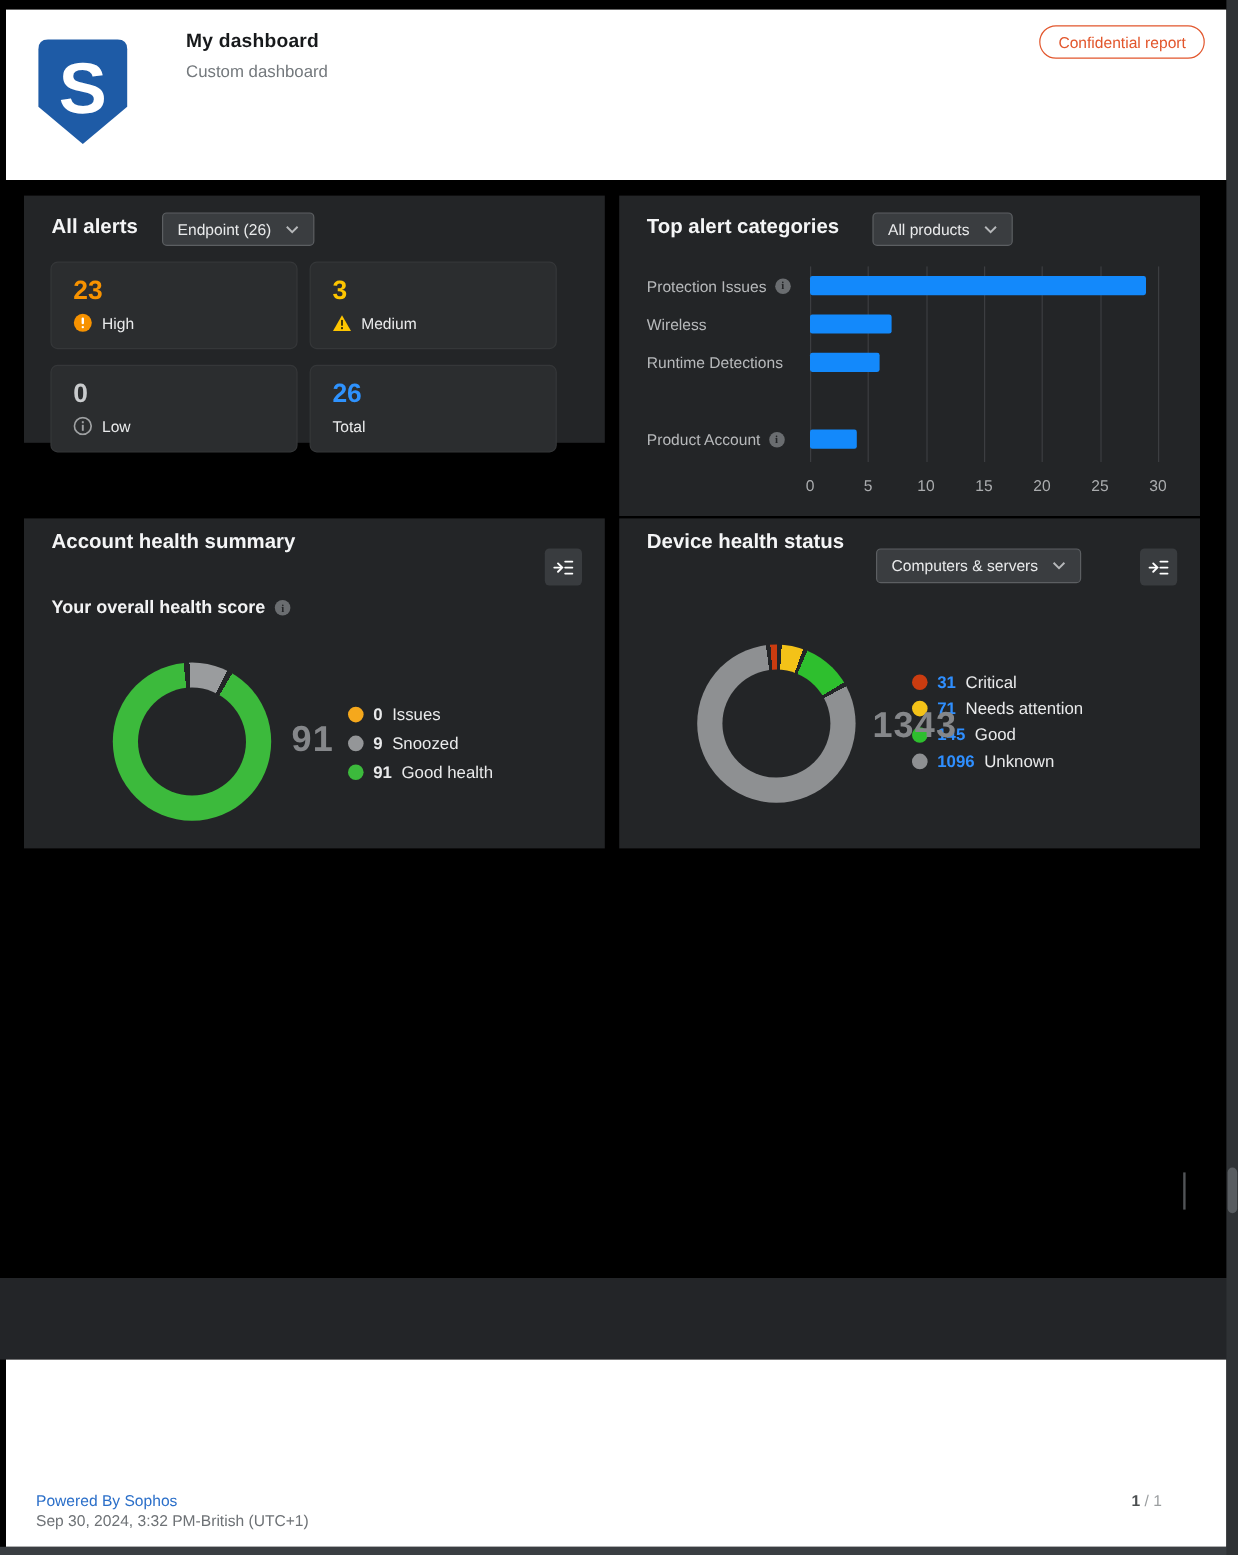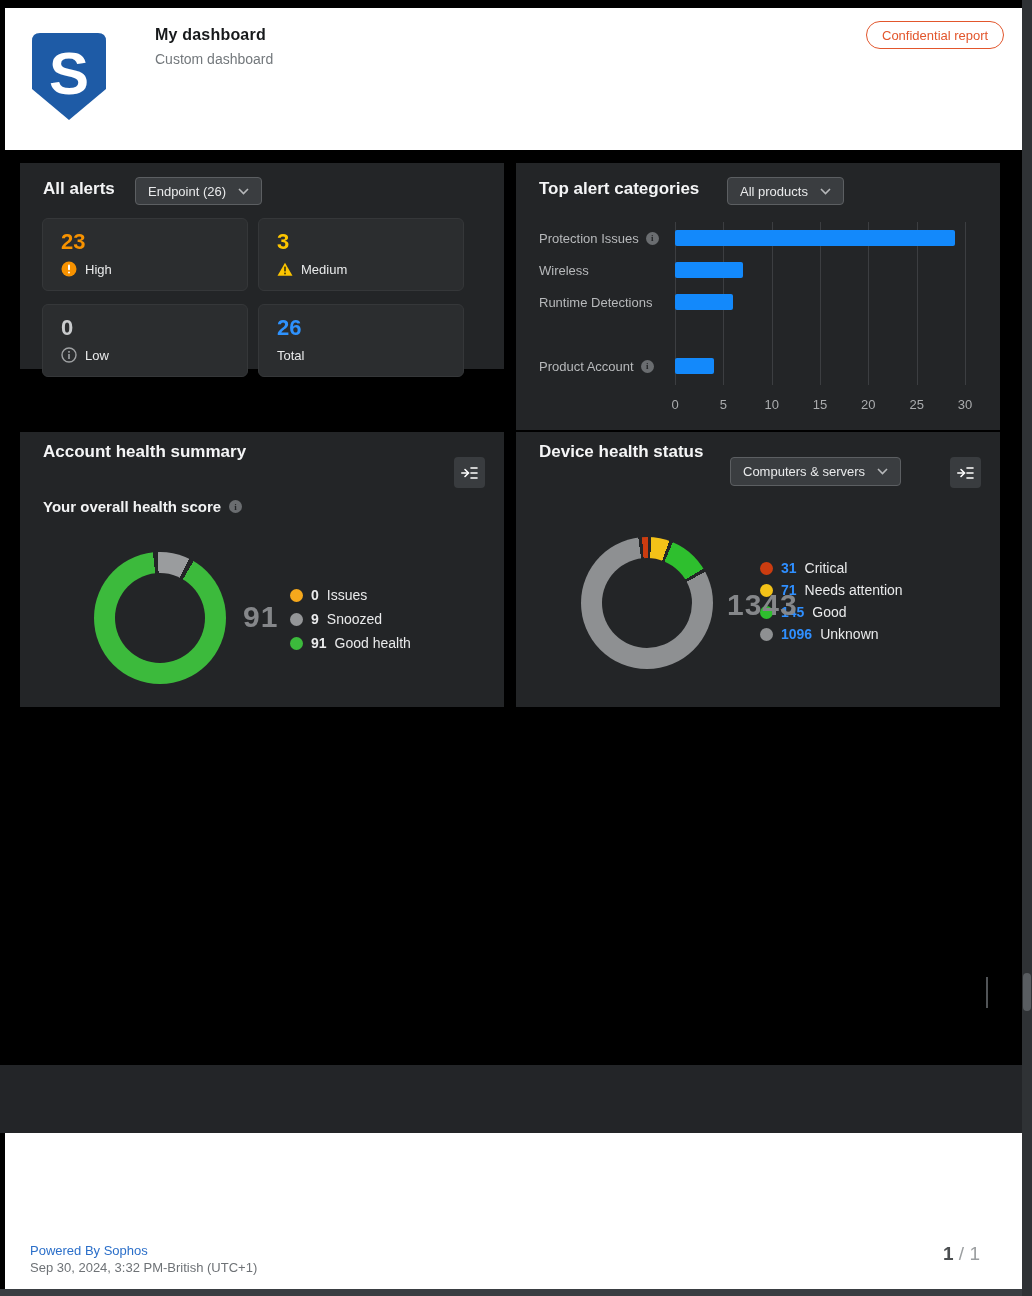--- a/index.html
+++ b/index.html
@@ -78,21 +78,21 @@
   .legend-row { display:flex; align-items:center; gap:8px; font-size:14px; color:#e9eaeb; }
   #account-legend .legend-row { height:24px; }
   #device-legend  .legend-row { height:22px; }
   .dot { width:13px; height:13px; border-radius:50%; flex:0 0 13px; }
   .legend-num { font-weight:bold; }
   
   .dark-band { position:absolute; left:0; top:1065px; width:1032px; height:68px; background:#232528; }
   .footer { position:absolute; left:5px; top:1133px; width:1017px; height:156px; background:#fff; }
   .footer-link { position:absolute; left:25px; top:110px; font-size:13px; color:#2b6fc9; text-decoration:none; }
   .footer-date { position:absolute; left:25px; top:127px; font-size:13px; color:#6e7276; }
-  .page-indicator { position:absolute; left:938px; top:110px; font-size:19px; color:#9b9ea0; }
+  .page-indicator { position:absolute; left:938px; top:110px; font-size:13px; color:#9b9ea0; }
   .page-indicator b { color:#4b4e50; font-weight:bold; }
   .bottom-bar { position:absolute; left:0; top:1289px; width:1032px; height:7px; background:#3a3e42; }
   .scroll-track { position:absolute; right:0; top:0; width:10px; height:1296px; background:#2f3235; }
   .scroll-thumb { position:absolute; right:1px; top:973px; width:8px; height:38px; background:#595d61; border-radius:4px; }
   .mini-line { position:absolute; left:986px; top:977px; width:2px; height:31px; background:#515457; }
 </style>
 </head>
 <body>
 
 <div class="top-strip"></div>

